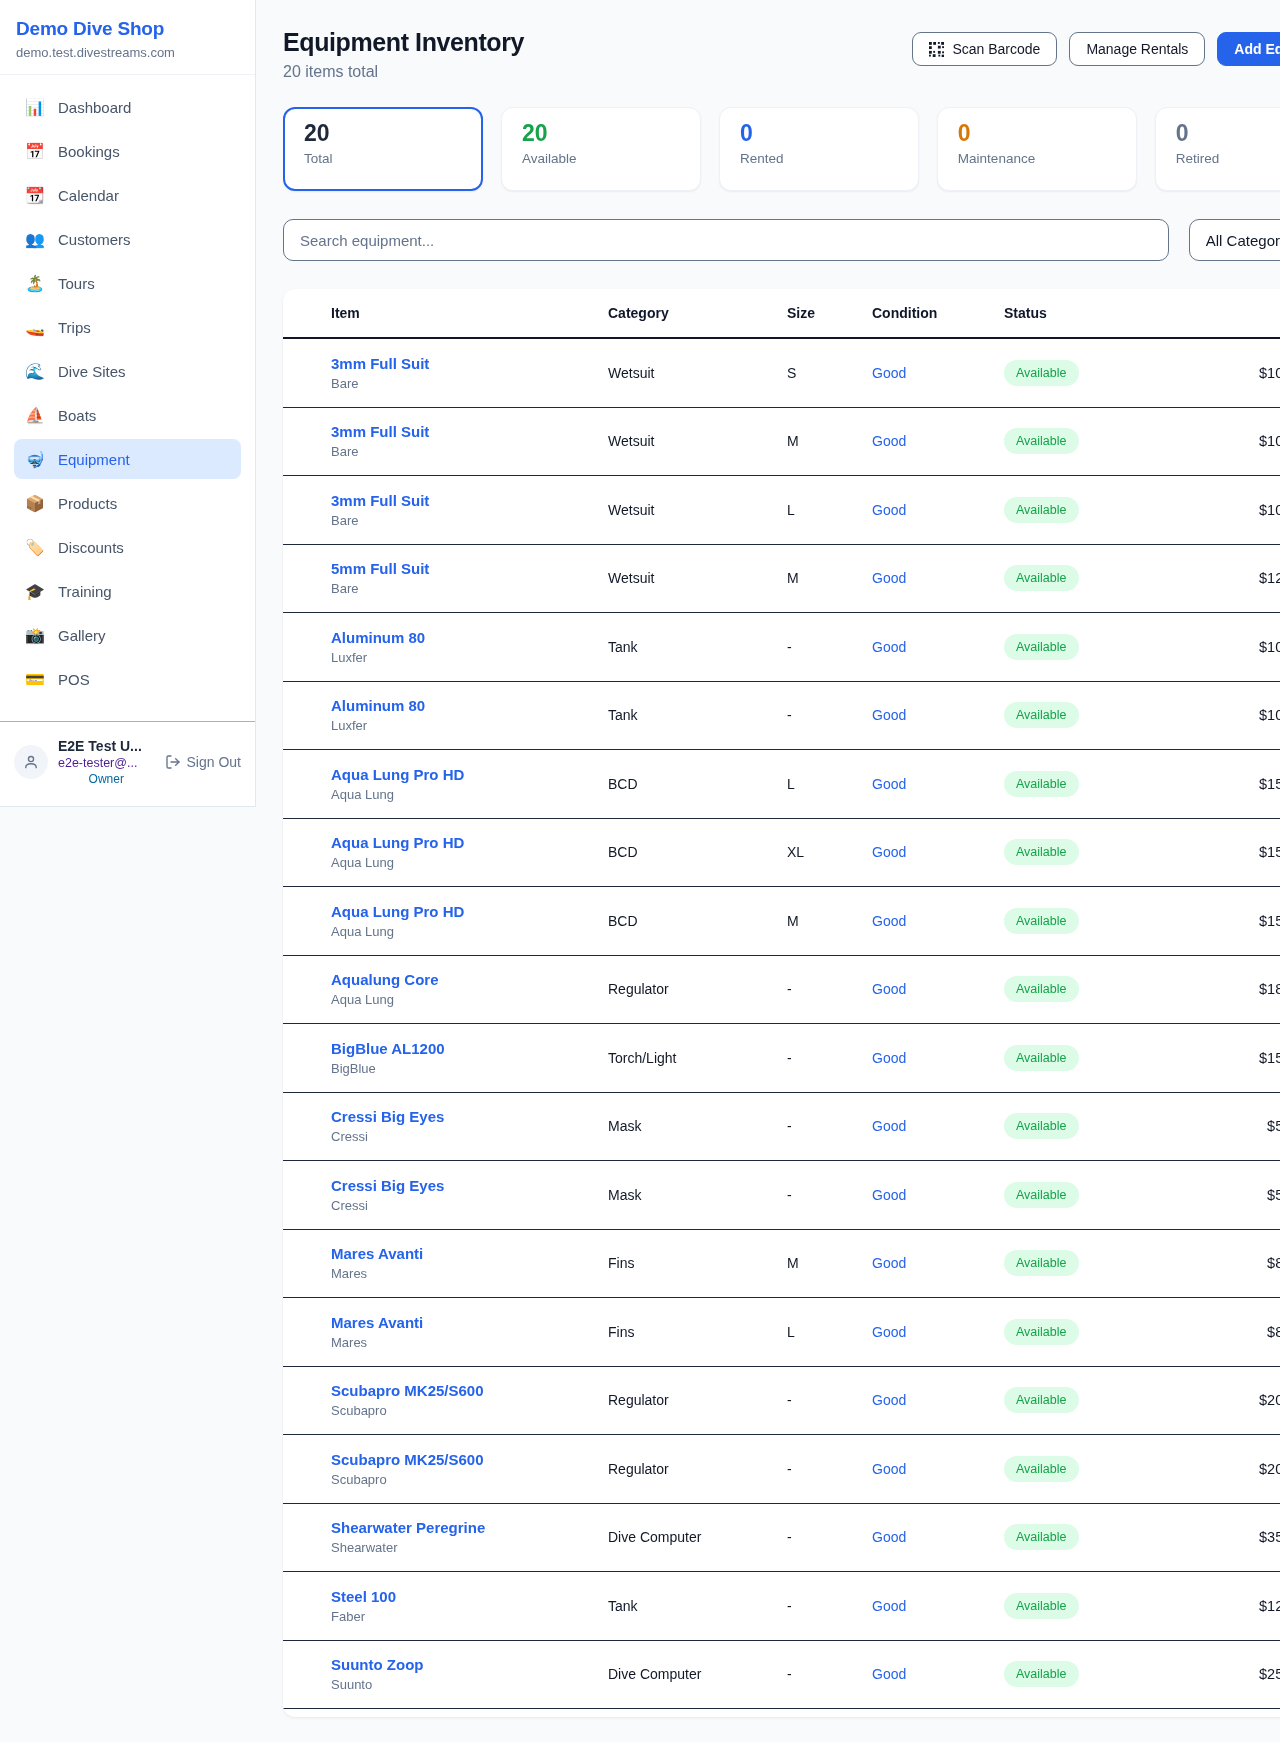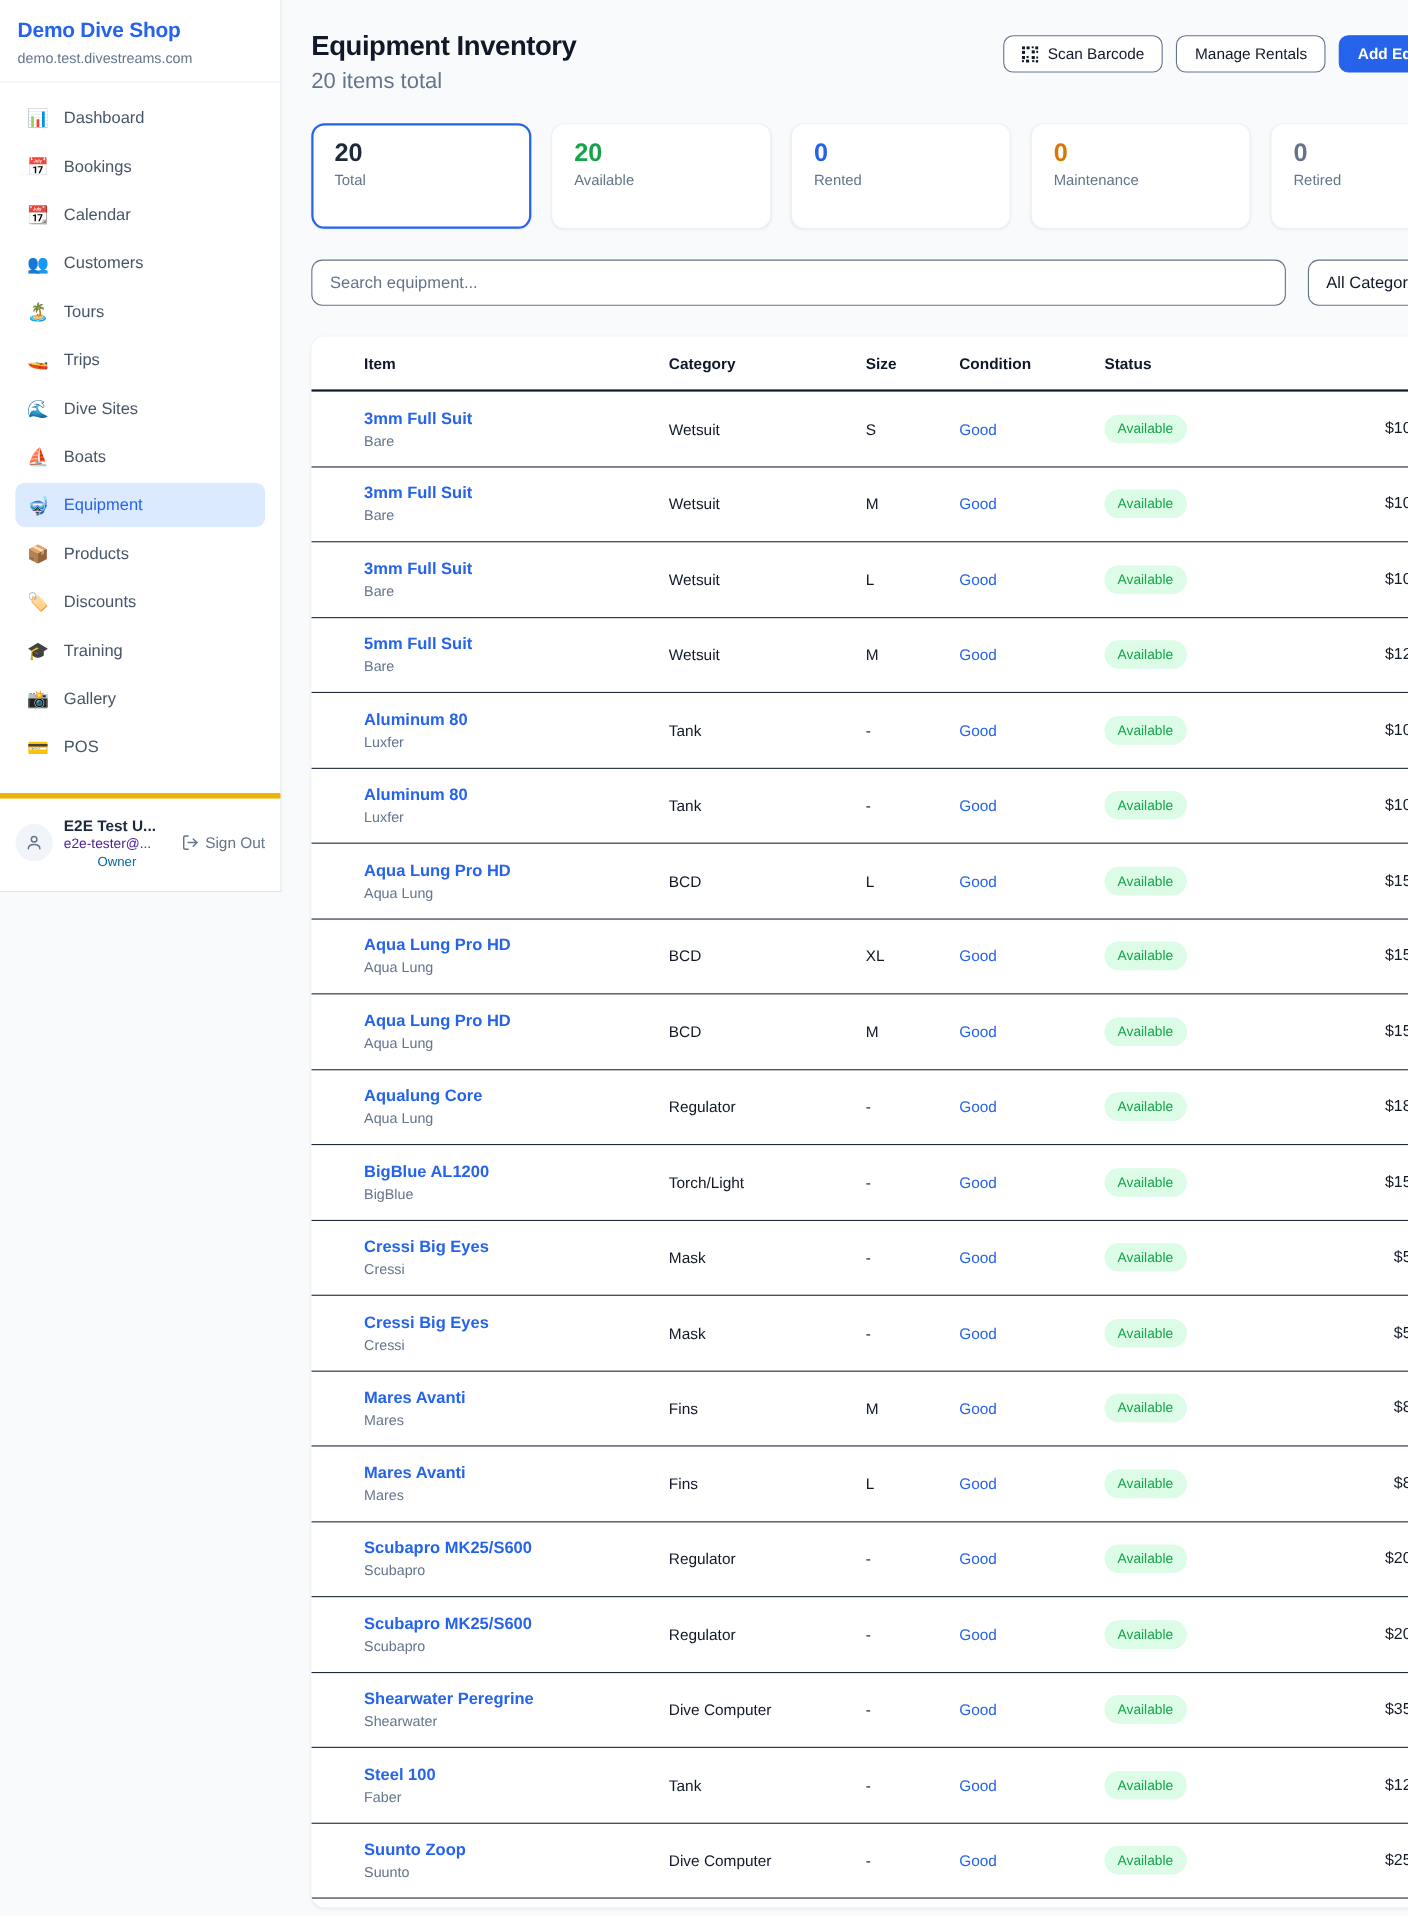--- a/index.html
+++ b/index.html
@@ -27,57 +27,57 @@
   .nav-item {
     display:flex; align-items:center; gap:12px;
     height:40px; margin-bottom:4px;
     padding:0 10px; border-radius:8px;
     color:#475569; font-size:15px; cursor:pointer;
   }
   .nav-item .emoji { font-size:16px; width:22px; text-align:center;
     font-family:"DejaVu Sans", sans-serif; }
   .nav-item.active { background:#dbeafe; color:#2563eb; }
   .user-box {
-    border-top:5px solid #eab308;
+    border-top:1px solid #eab308;
     margin-top:8px;
     padding:16px 14px 20px 14px;
     display:flex; align-items:center; gap:10px;
   }
   .avatar {
     width:34px; height:34px; border-radius:50%;
     background:#f1f5f9; flex:0 0 34px;
     display:flex; align-items:center; justify-content:center; color:#64748b;
   }
   .user-info { flex:1 1 auto; min-width:0; }
   .user-name { font-size:14px; font-weight:bold; color:#1e293b; }
   .user-email { font-size:12.5px; color:#4c1d95; margin-top:2px; }
   .user-role { font-size:12px; color:#0369a1; margin-top:2px;text-align:center; }
   .signout { display:flex; align-items:center; gap:6px; color:#64748b; font-size:14px; cursor:pointer; white-space:nowrap; }
 
   
   .main { flex:1 1 auto; padding:28px 22px 0 27px; }
 
   .page-header { display:flex; justify-content:space-between; align-items:flex-start; margin-bottom:26px; }
   .page-title { font-size:25px; font-weight:800; color:#111827; letter-spacing:-0.4px; }
-  .page-subtitle { font-size:20px; color:#64748b; margin-top:6px; }
+  .page-subtitle { font-size:16px; color:#64748b; margin-top:6px; }
   .header-actions { display:flex; gap:12px; margin-top:4px; }
   .btn {
     display:flex; align-items:center; gap:8px;
     height:34px; padding:0 16px;
     border-radius:9px; font-size:14px; font-weight:500;
     cursor:pointer; white-space:nowrap;
   }
   .btn-outline { background:#ffffff; border:1px solid #64748b; color:#111827; }
   .btn-primary { background:#2563eb; border:1px solid #2563eb; color:#ffffff; font-weight:600; }
 
   .stats-row { display:flex; gap:18px; margin-bottom:28px; }
   .stat-card {
     flex:1 1 0; background:#ffffff; border-radius:12px;
     border:1px solid #eef1f5; box-shadow:0 1px 2px rgba(15,23,42,.06);
-    padding:12px 20px 13px 20px; height:96px; cursor:pointer;
+    padding:12px 20px 13px 20px; height:84px; cursor:pointer;
   }
   .stat-card.active { border:2px solid #2563eb; padding:11px 19px 12px 19px; }
   .stat-value { font-size:23px; font-weight:bold; }
   .stat-label { font-size:13.5px; color:#64748b; margin-top:4px; }
 
   .filter-row { display:flex; gap:20px; margin-bottom:28px; }
   .search-input {
     flex:1 1 auto; height:42px;
     border:1px solid #64748b; border-radius:10px;
     background:#ffffff; padding:0 16px;

